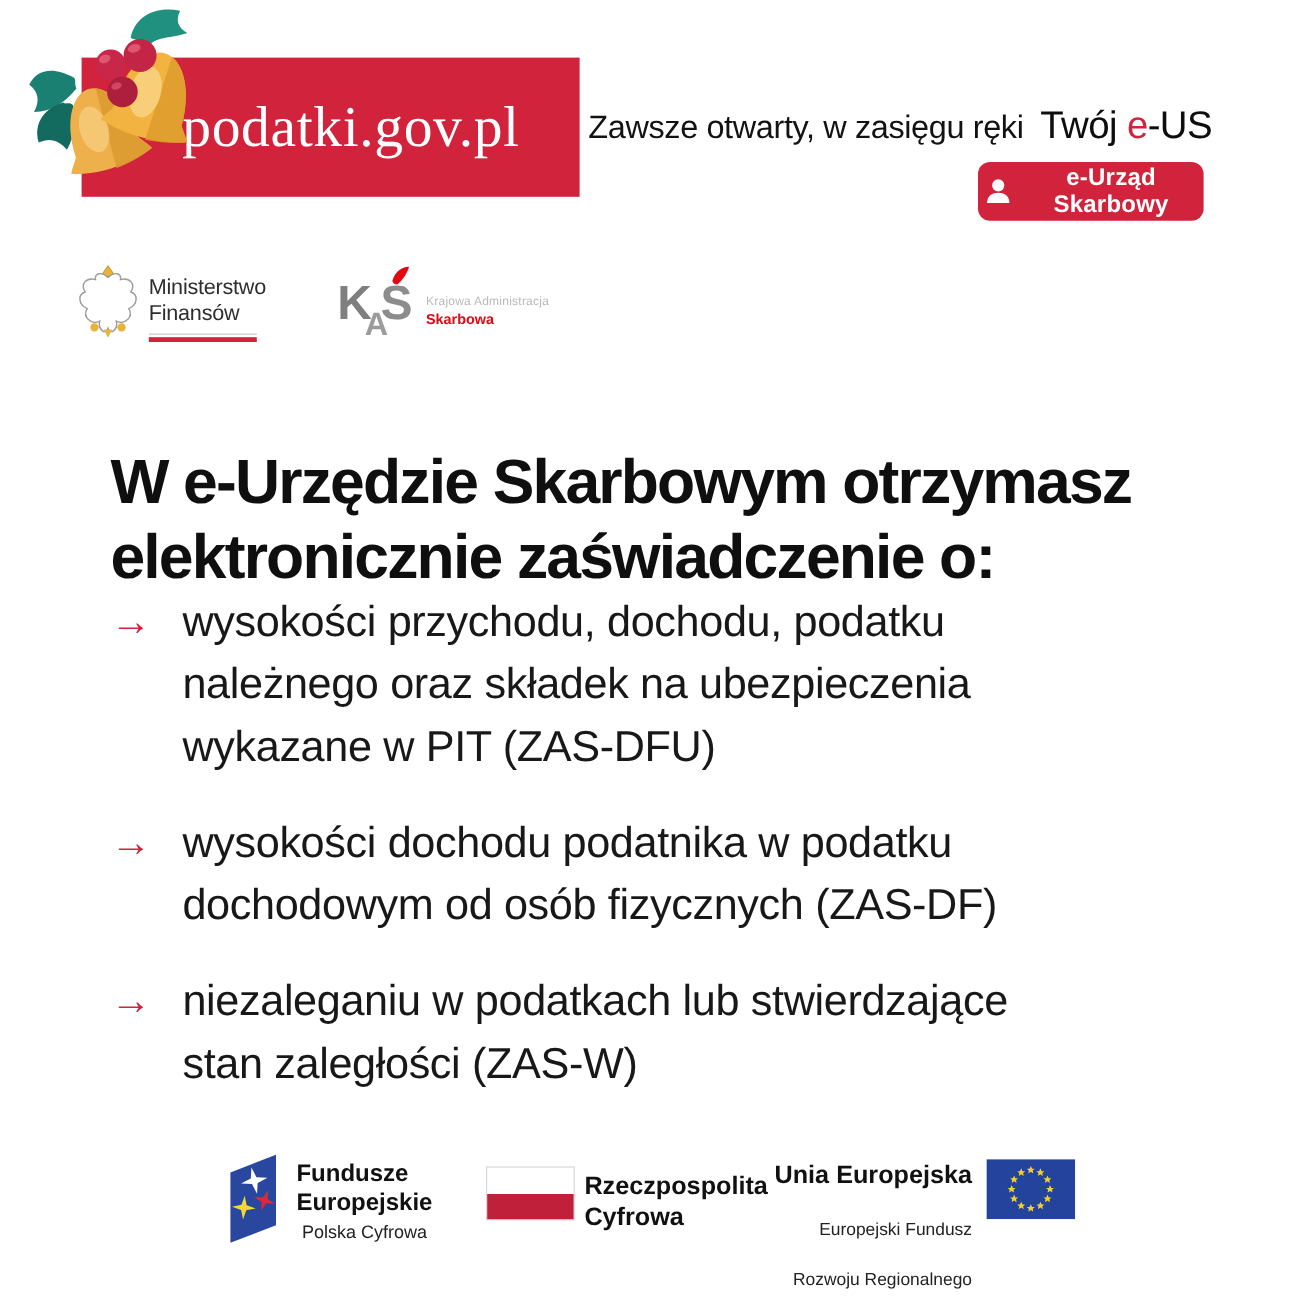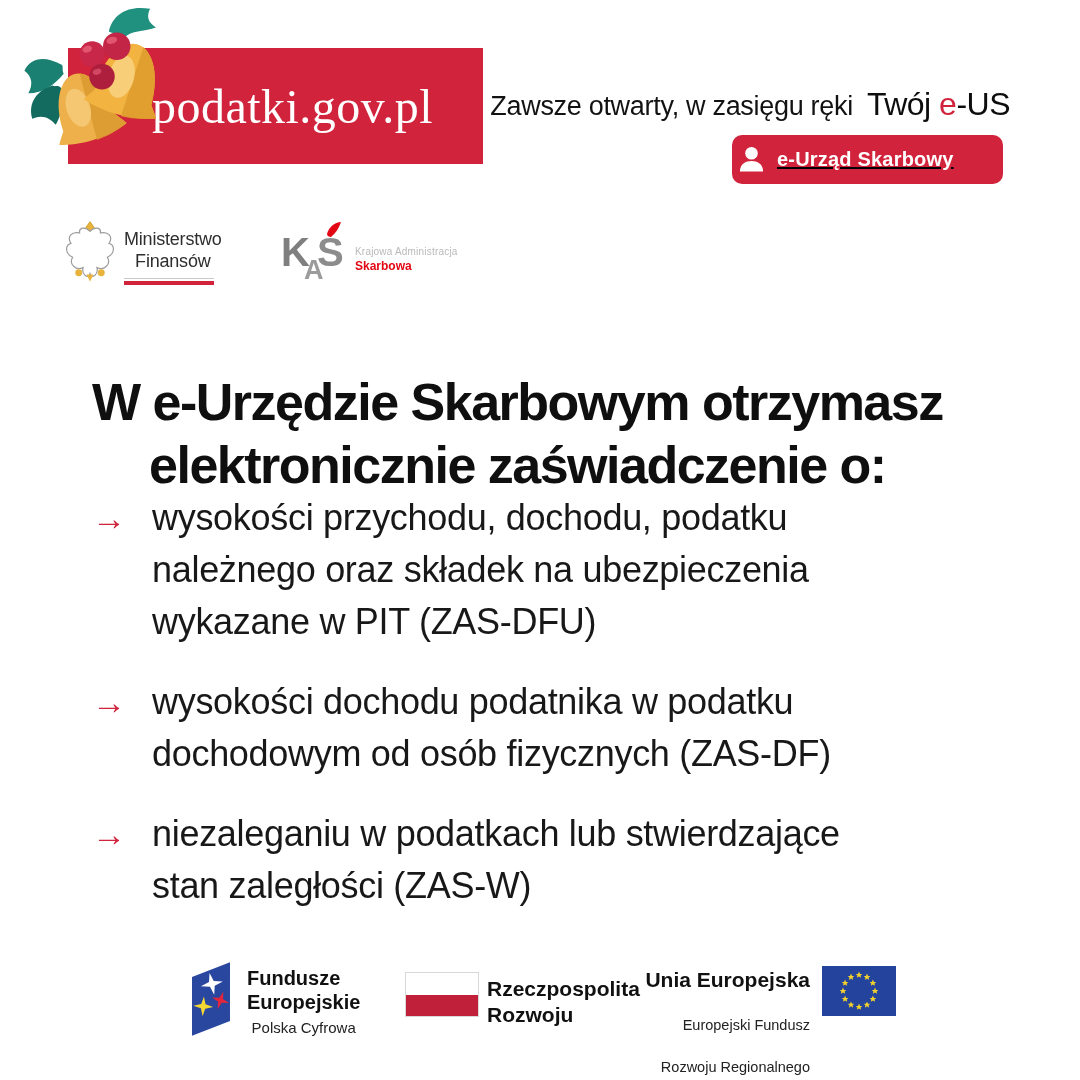--- a/index.html
+++ b/index.html
@@ -17,41 +17,41 @@
     font-size:48px;color:#ffffff;padding-left:34px;letter-spacing:0.5px;
   }
   .bells{position:absolute;left:22px;top:2px;width:158px;height:162px;z-index:3;}
   .tagline{
     position:absolute;right:70px;top:86px;display:flex;align-items:baseline;gap:14px;white-space:nowrap;
   }
   .tagline-plain{font-size:27px;font-weight:400;color:#121212;letter-spacing:-0.3px;text-align:center;}
   .tagline-product{font-size:32px;font-weight:400;color:#0d0d0d;letter-spacing:-0.5px;}
   .tagline-product .accent{color:#d2233c;}
   .eus-button{
-    position:absolute;right:77px;top:135px;width:271px;height:49px;background:#d2233c;
-    border-radius:10px;display:flex;align-items:center;justify-content:flex-start;gap:12px;
-    border:none;cursor:pointer;text-decoration:underline;
+    position:absolute;right:77px;top:135px;width:188px;height:49px;background:#d2233c;
+    border-radius:10px;display:flex;align-items:center;justify-content:space-between;gap:12px;
+    border:none;cursor:pointer;
   }
   .eus-button span{color:#ffffff;font-size:20px;font-weight:700;letter-spacing:0.2px;}
   
-  .mf-logo{position:absolute;left:64px;top:220px;display:flex;text-align:center;}
+  .mf-logo{position:absolute;left:64px;top:220px;display:flex;}
   .mf-text{margin-left:8px;padding-top:8px;}
   .mf-text .l{font-size:18px;line-height:22px;color:#2e2e2e;letter-spacing:-0.2px;}
   .mf-rule-gray{width:90px;height:1px;background:#c9c9c9;margin-top:6px;}
   .mf-rule-red{width:90px;height:4px;background:#d2233c;margin-top:2px;}
   .kas-logo{position:absolute;left:281px;top:222px;display:flex;align-items:center;}
   .kas-text{margin-left:8px;padding-top:14px;}
   .kas-l1{font-size:10px;color:#b9b9b9;letter-spacing:0.2px;}
   .kas-l2{font-size:12px;color:#e30613;font-weight:700;margin-top:2px;}
   
   .heading{
     position:absolute;left:92px;top:336px;
     font-size:52px;line-height:63px;font-weight:700;color:#0f0f0f;letter-spacing:-1.5px;
   }
-  .heading span{display:block;text-align:center;}
+  .heading span{display:block;}
   .bullets{position:absolute;left:92px;top:492px;}
   .bullet{display:flex;margin-bottom:28px;}
   .bullet-marker{
     width:60px;flex:0 0 60px;font-size:34px;line-height:52px;color:#d2233c;font-weight:400;
   }
   .bullet-text{font-size:36px;line-height:52px;color:#181818;letter-spacing:-0.3px;font-weight:400;}
   .bullet-text span{display:block;}
   
   .fe-logo{position:absolute;left:185px;top:958px;display:flex;}
   .fe-text{margin-left:10px;padding-top:8px;}
@@ -184,21 +184,21 @@
       <div class="fe-b">Europejskie</div>
       <div class="fe-s">Polska Cyfrowa</div>
     </div>
   </div>
 
   <div class="pl-flag">
       <div class="red"></div>
     </div>
   <div class="rp-text">
     <span>Rzeczpospolita</span>
-    <span>Rozwoju</span>
+    <span>Cyfrowa</span>
   </div>
 
   <div class="eu-text">
     <div class="eu-b">Unia Europejska</div>
     <div class="eu-s">Europejski Fundusz</div>
     <div class="eu-s">Rozwoju Regionalnego</div>
   </div>
 
   <svg class="eu-flag" width="74" height="50" viewBox="0 0 74 50" aria-hidden="true">
     <defs>

